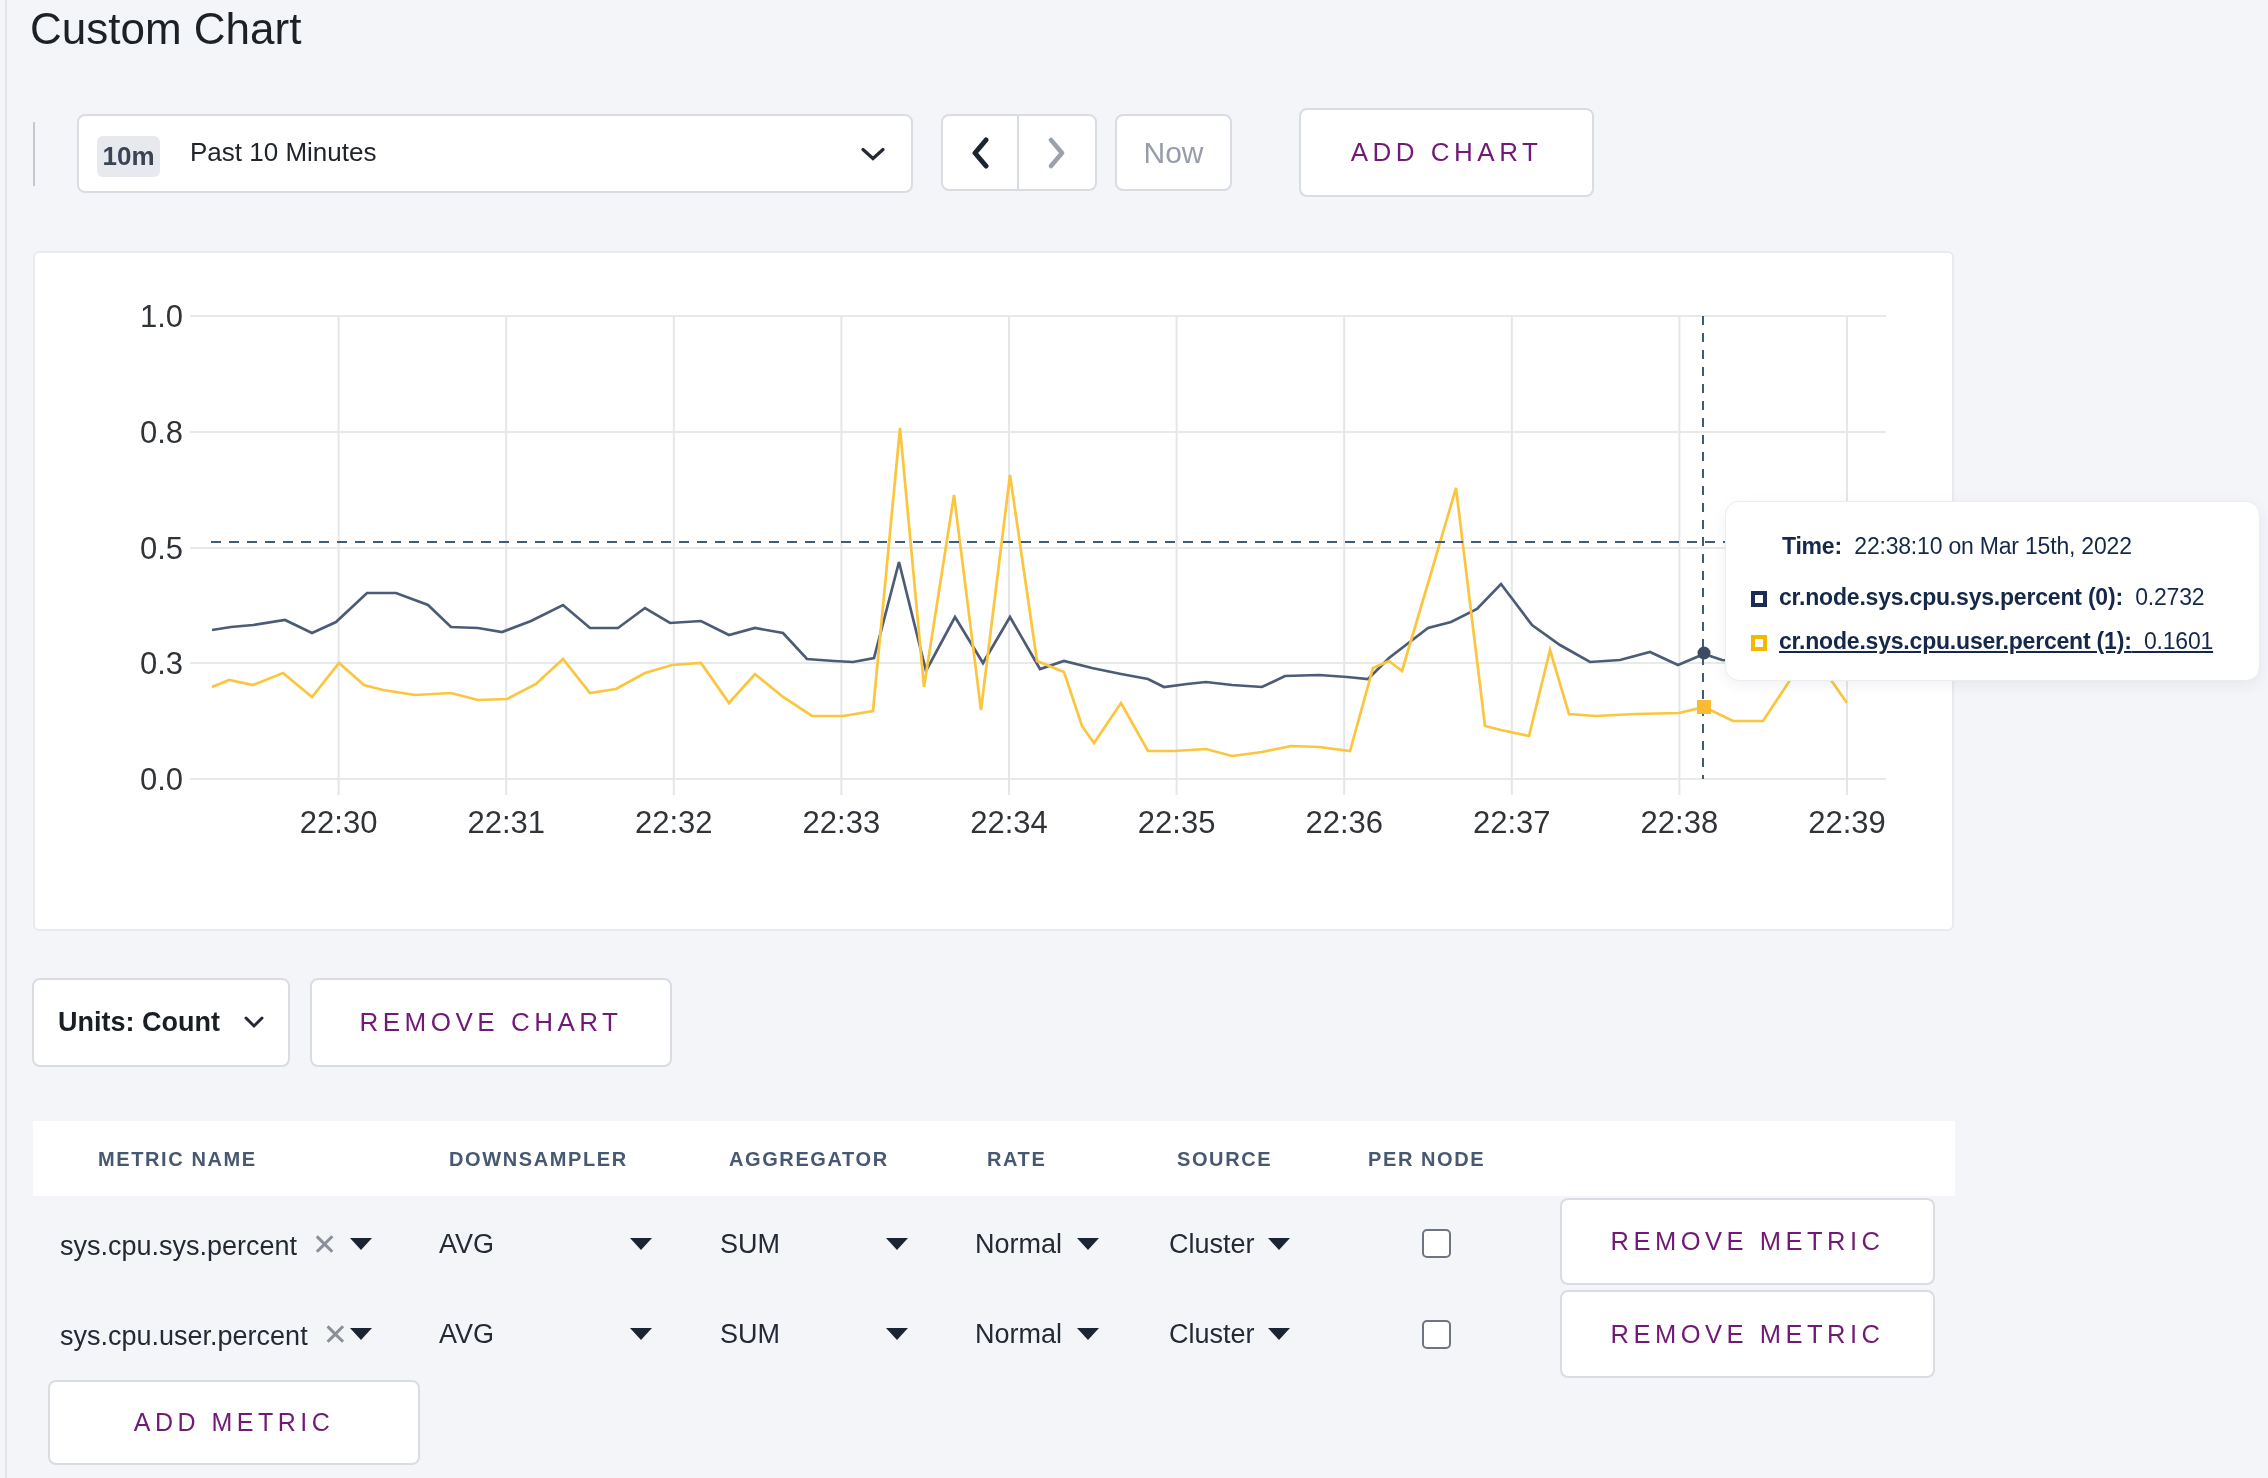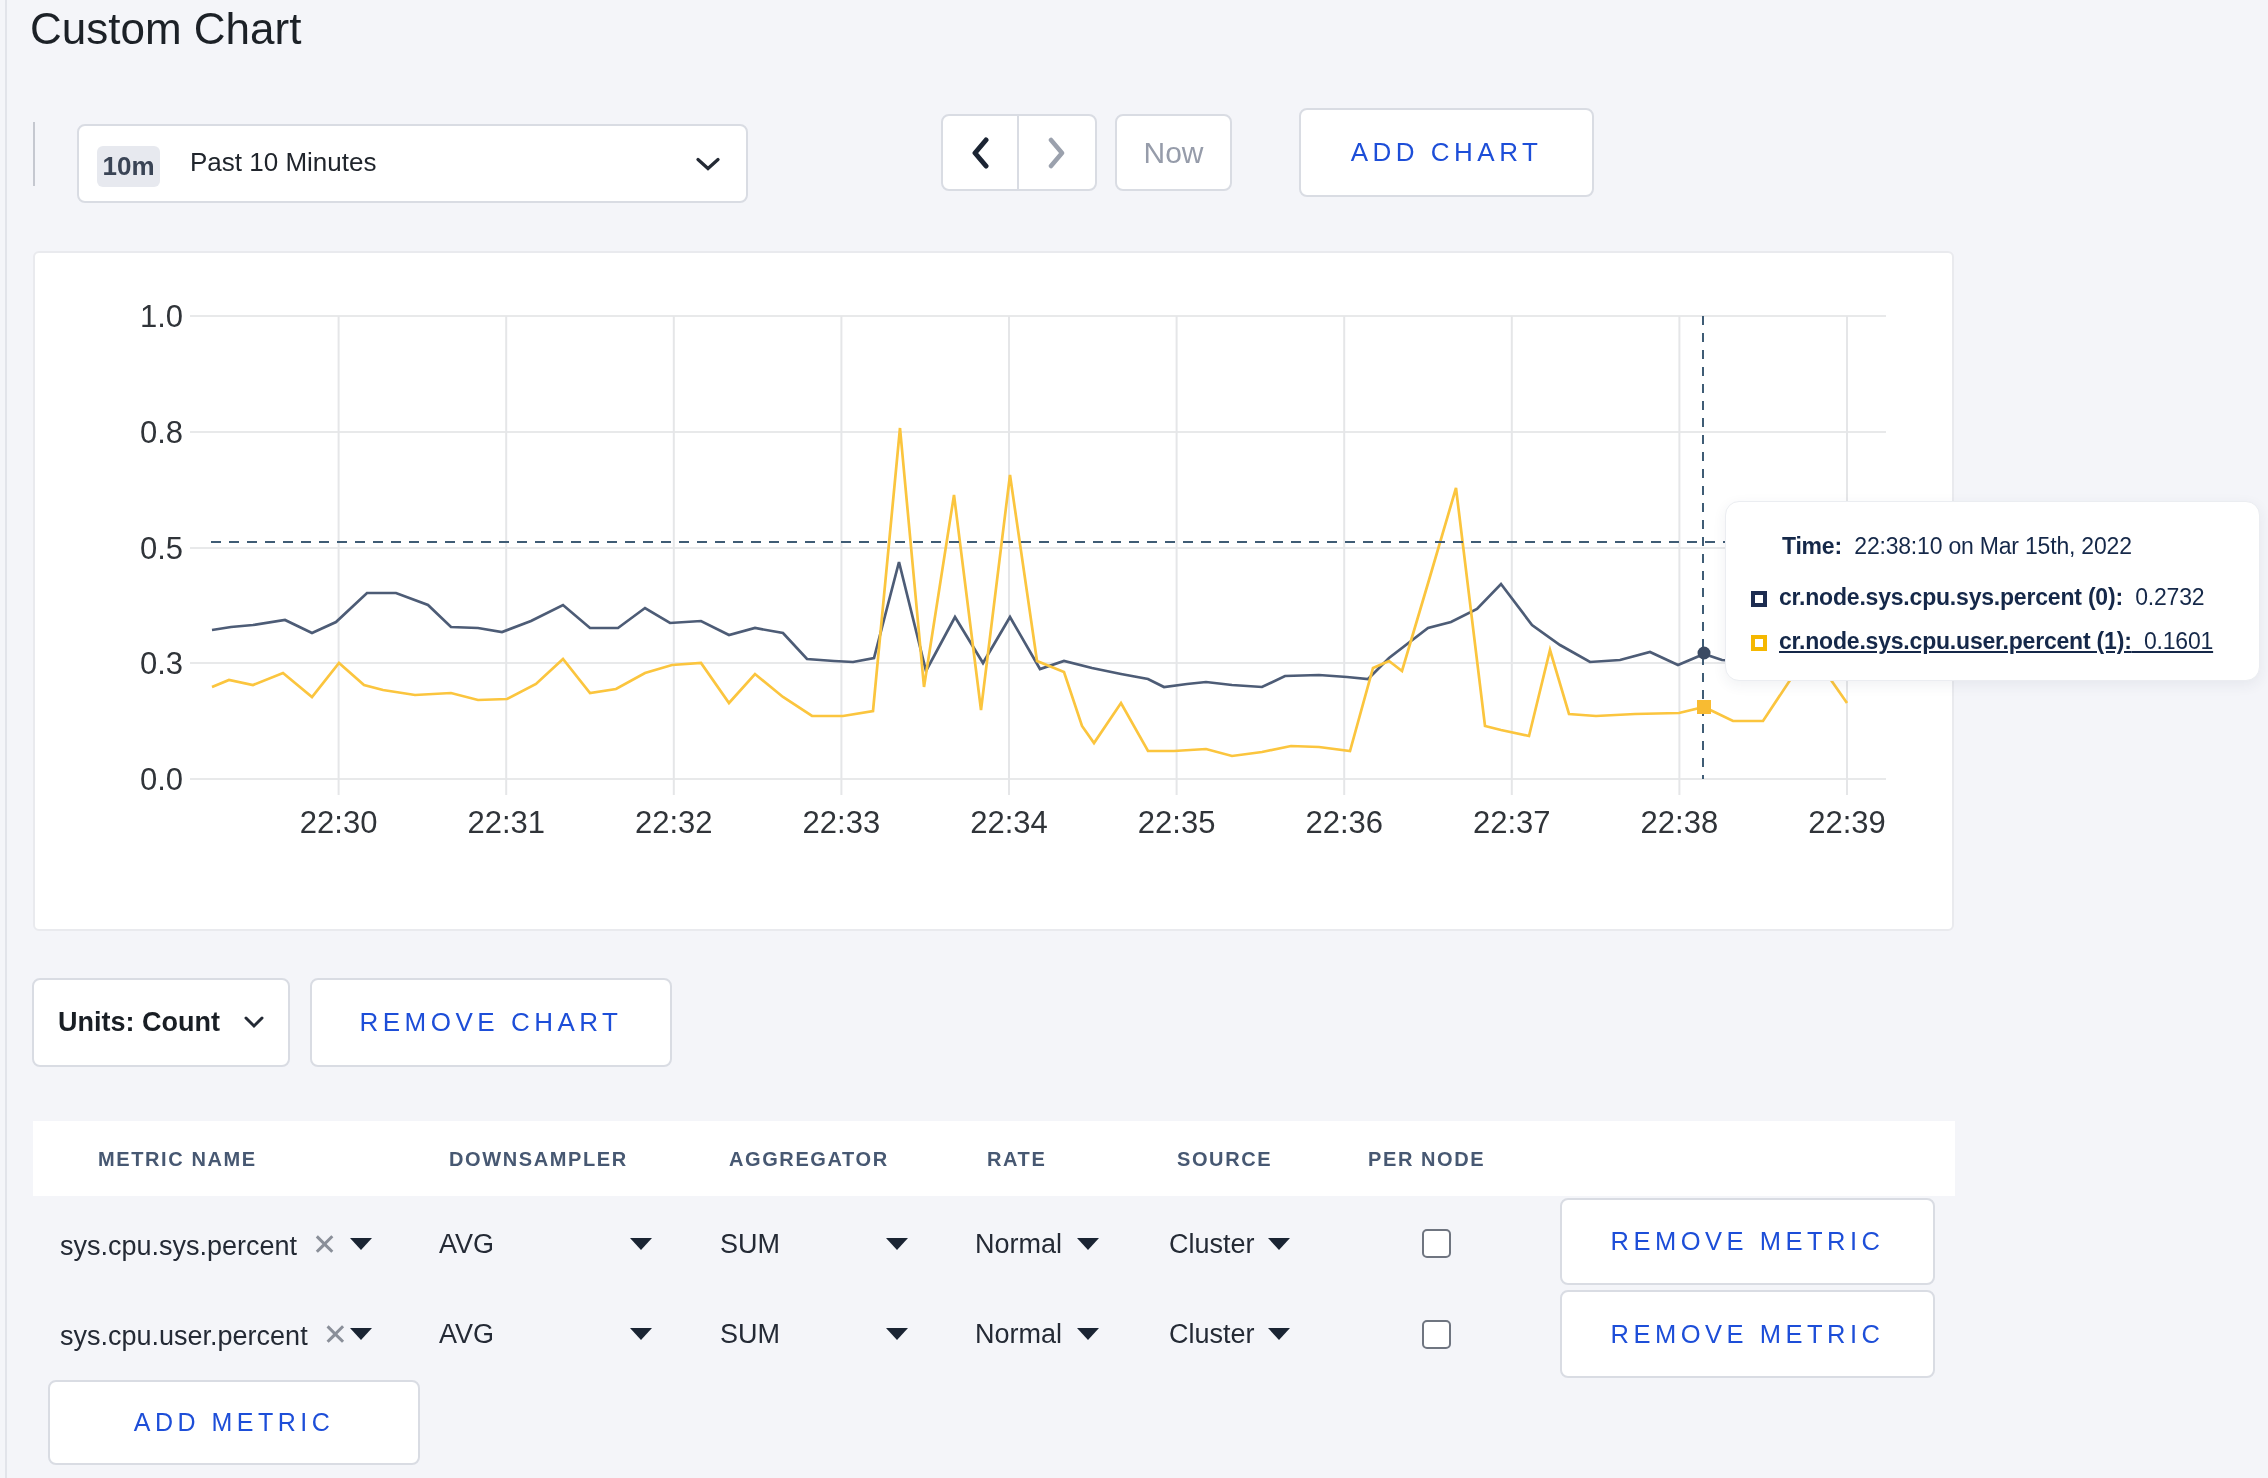--- a/index.html
+++ b/index.html
@@ -1,27 +1,27 @@
 <!DOCTYPE html>
 <html><head>
 <meta charset="utf-8">
 <style>
   * { margin:0; padding:0; box-sizing:border-box; }
   html,body { width:2268px; height:1478px; }
   body { background:#f4f5f9; font-family:"Liberation Sans", sans-serif; position:relative; overflow:hidden; }
   .abs { position:absolute; }
   .btn { position:absolute; background:#fff; border:2px solid #d9dce3; border-radius:8px; display:flex; align-items:center; justify-content:center; }
-  .blue { color:#1d4ed8; font-size:26px; letter-spacing:4.5px; font-weight:500; }
+  .blue { color:#701a75; font-size:26px; letter-spacing:4.5px; font-weight:500; }
 
   #leftline { position:absolute; left:5px; top:0; width:2px; height:1478px; background:#e2e4ea; }
   h1 { position:absolute; left:30px; top:4px; font-size:44px; font-weight:400; color:#1c2127; letter-spacing:0px; }
 
   
   #divider { position:absolute; left:33px; top:122px; width:2px; height:64px; background:#c5c8d0; }
-  #dropdown { left:77px; top:124px; width:671px; height:79px; justify-content:flex-start; }
+  #dropdown { left:77px; top:114px; width:836px; height:79px; justify-content:flex-start; }
   #badge { position:absolute; left:18px; top:20px; width:63px; height:41px; background:#e7e9ef; border-radius:6px;
            display:flex; align-items:center; justify-content:center; font-size:26px; font-weight:700; color:#3a4455; }
   #ddtext { position:absolute; left:111px; top:50%; transform:translateY(-54%); font-size:26px; color:#20252c; }
   #arrowgrp { left:941px; top:114px; width:156px; height:77px; padding:0; }
   #arrowgrp .cell { width:50%; height:100%; display:flex; align-items:center; justify-content:center; }
   #arrowgrp .cell:first-child { border-right:2px solid #d9dce3; }
   #nowbtn { left:1115px; top:114px; width:117px; height:77px; color:#969caa; font-size:30px; font-weight:500;}
   #addchart { left:1299px; top:108px; width:295px; height:89px; }
 
   

